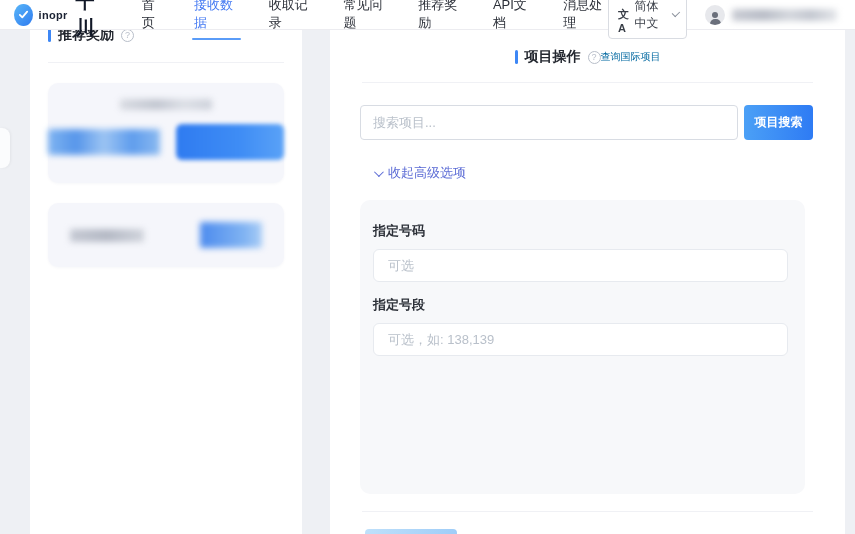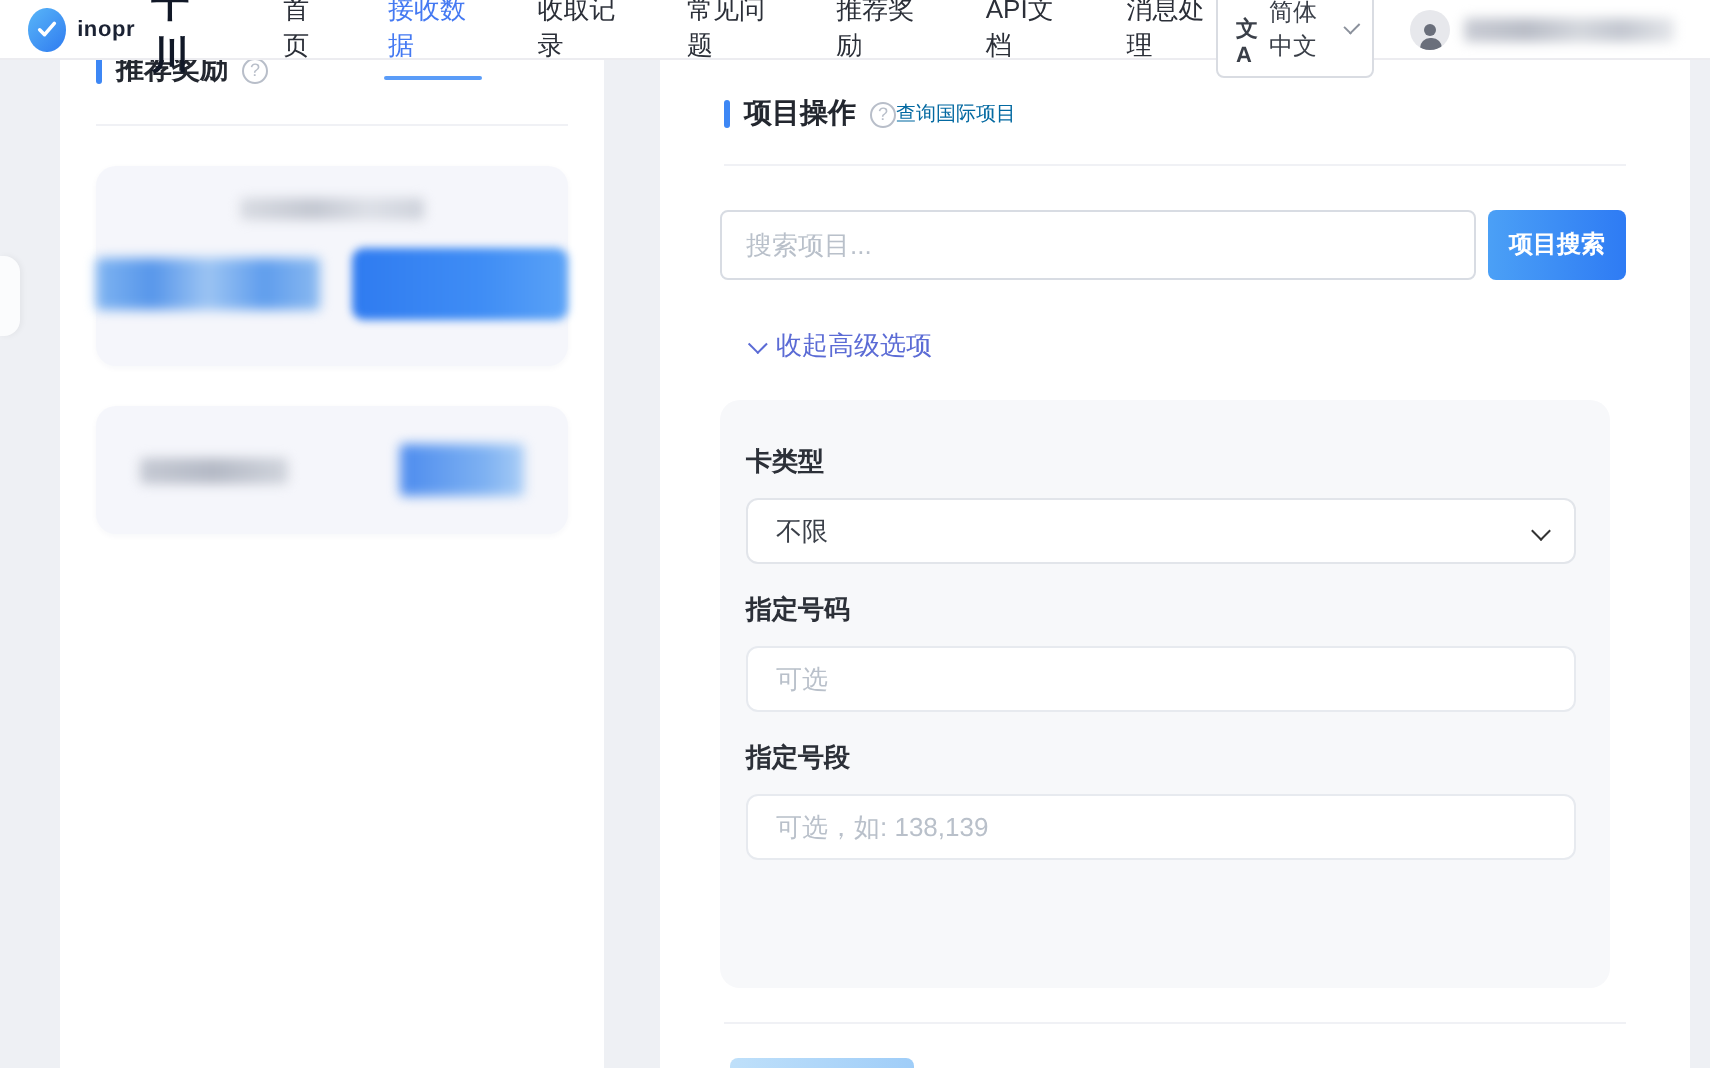--- a/index.html
+++ b/index.html
@@ -102,21 +102,21 @@
   .edge-handle {
     position:absolute; left:0; top:128px; width:10px; height:40px;
     background:#fbfcfd; border-radius:0 8px 8px 0; box-shadow:1px 0 3px rgba(0,0,0,.05);
     cursor:pointer; z-index:5;
   }
   
   .main {
     position:absolute; left:330px; top:30px; width:515px; height:504px;
     background:#fff;
   }
-  .main-header { display:flex; align-items:center; justify-content:flex-start;
+  .main-header { display:flex; align-items:center; justify-content:center;
     padding:18px 32px 0 32px; }
   .intl-link { font-size:10px; color:#0369a1; cursor:pointer; }
   .main-divider { height:1px; background:#f0f1f5; margin:16px 32px 0 32px; }
   .search-row { display:flex; gap:6px; padding:22px 32px 0 30px; }
   .search-input {
     flex:1; height:35px; border:1px solid #d8dce3; border-radius:4px;
     font-size:13px; padding:0 12px; color:#333; outline:none; background:#fff;
     font-family:inherit;
   }
   .search-input::placeholder { color:#b9c0ca; }
@@ -241,27 +241,20 @@
     <button class="search-btn">项目搜索</button>
   </div>
 
   <div class="adv-toggle">
     <span class="adv-chev"></span>
     <span>收起高级选项</span>
   </div>
 
   <div class="form-panel">
     <div class="field">
-      <div class="field-label">卡类型</div>
-      <div class="select-box">
-        <span>不限</span>
-        <span class="select-chev"></span>
-      </div>
-    </div>
-    <div class="field">
       <div class="field-label">指定号码</div>
       <input class="text-input" type="text" placeholder="可选" style="">
     </div>
     <div class="field">
       <div class="field-label">指定号段</div>
       <input class="text-input" type="text" placeholder="可选，如: 138,139" style="">
     </div>
   </div>
 
   <div class="bottom-divider"></div>

